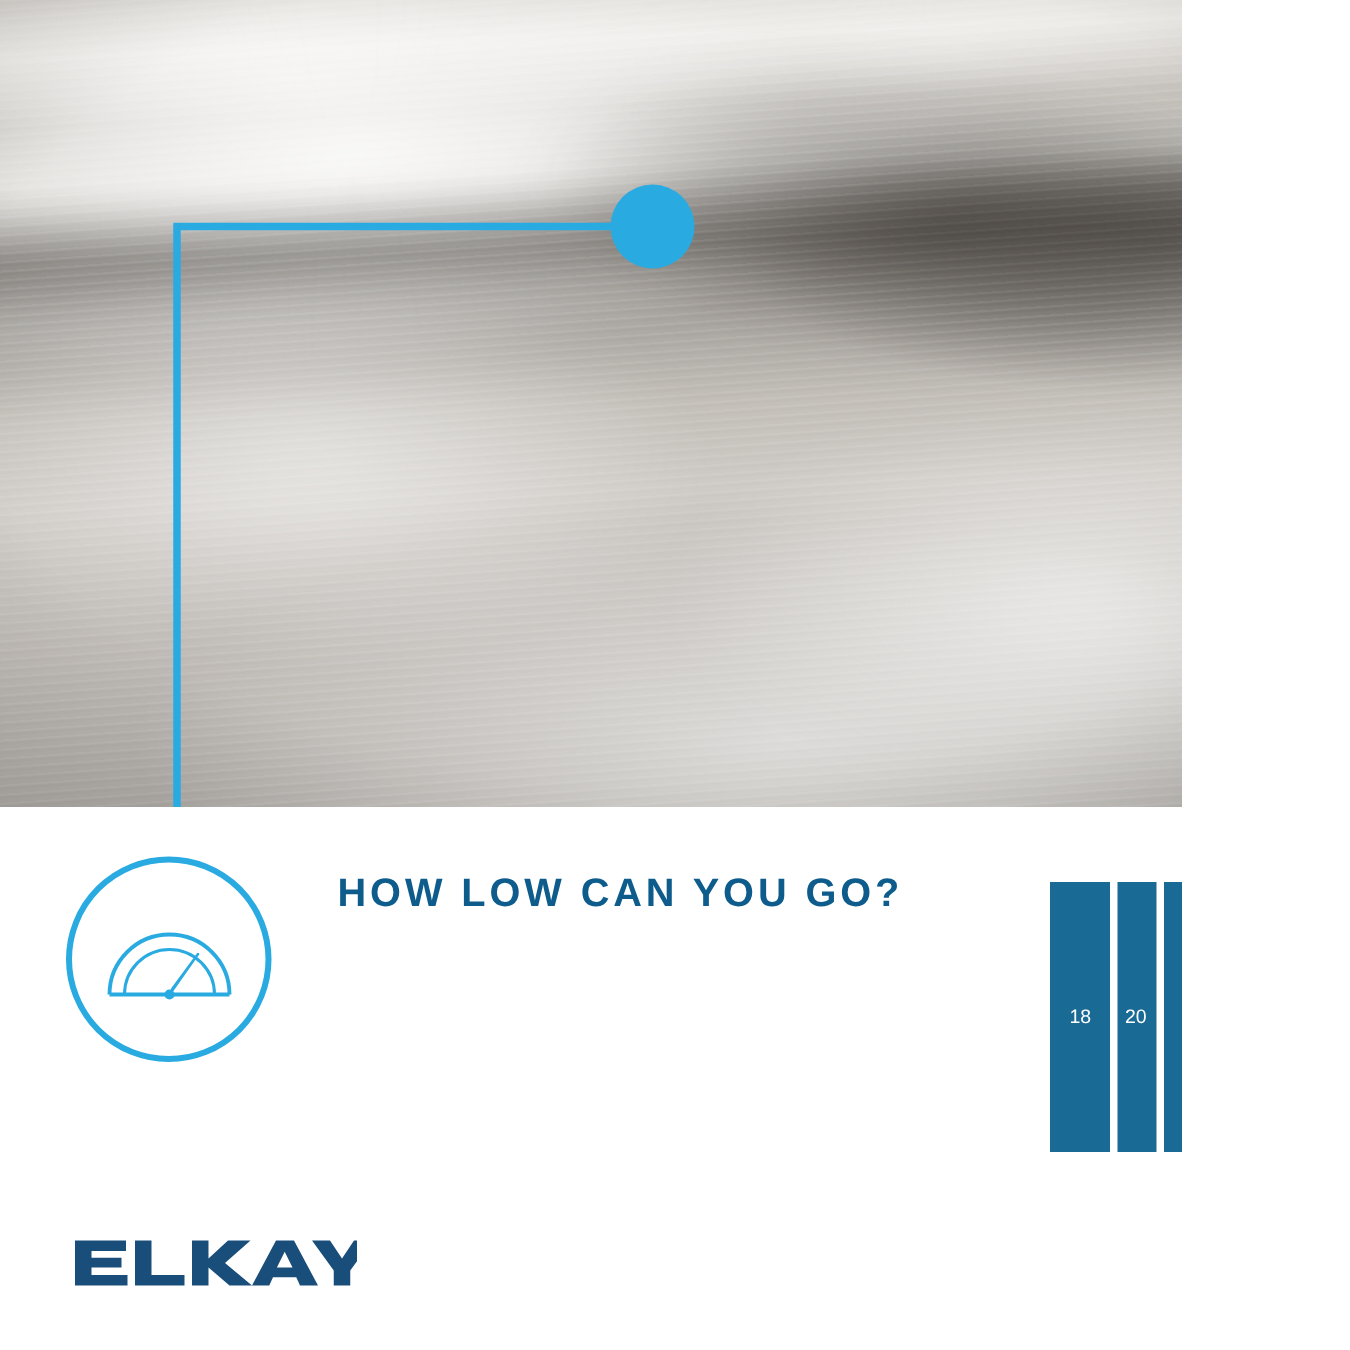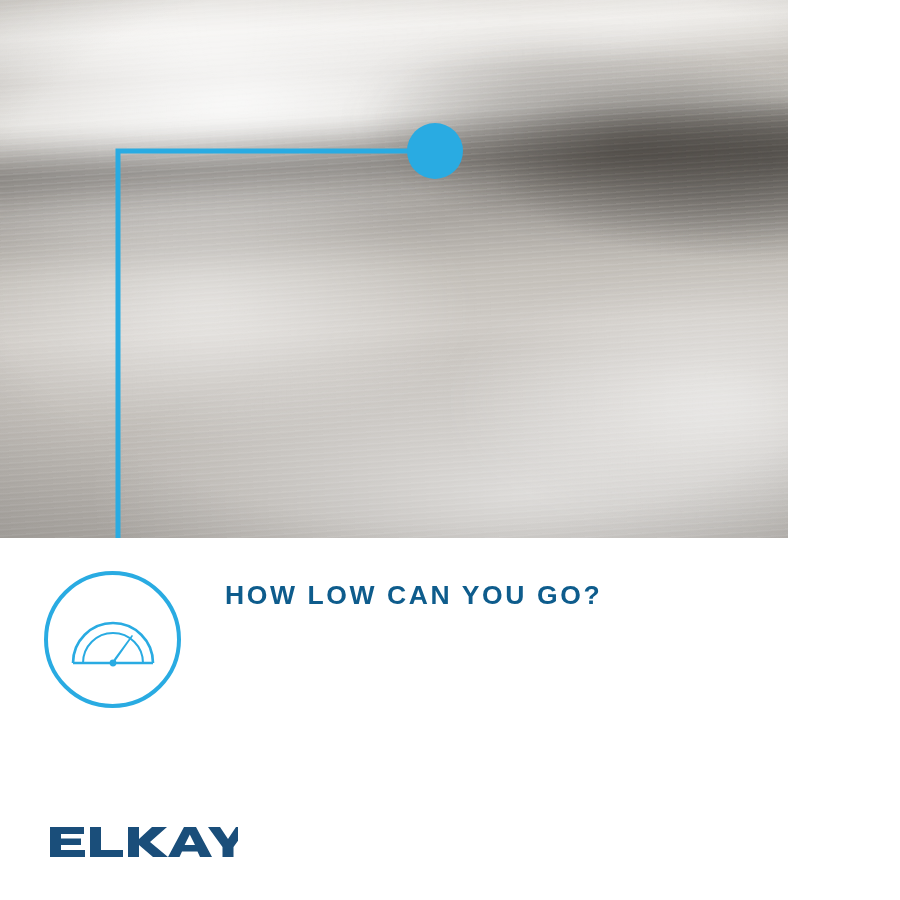--- a/index.html
+++ b/index.html
@@ -255,20 +255,31 @@
         <path d="M14 54 A30 30 0 0 1 74 54" fill="none" stroke="#29ABE2" stroke-width="2"></path>
         <line x1="4" y1="54" x2="84" y2="54" stroke="#29ABE2" stroke-width="2.6"></line>
         <path d="M44 54 L63 27 L46 50 Z" fill="#29ABE2" stroke="#29ABE2" stroke-width="1.6" stroke-linejoin="round"></path>
         <circle cx="44" cy="54" r="3.4" fill="#29ABE2"></circle>
       </svg>
     </div>
 
     <div class="headline">HOW LOW CAN YOU GO?</div>
 
 
+    <div class="bars">
+      <div class="bar bar-18"></div>
+      <div class="bar bar-20"></div>
+      <div class="bar bar-22"></div>
+
+      <div class="bar-label lbl-18">18</div>
+      <div class="bar-label lbl-20">20</div>
+      <div class="bar-label lbl-22">
+        <span class="num">22</span><span class="unit">GAUGE</span>
+      </div>
+    </div>
 
     <div class="logo">
       <svg width="190" height="34" viewBox="0 0 190 34">
         <g fill="#1A4E7A">
 
           <path d="M2 2 L36 2 L36 9 L13 9 L13 13.5 L33 13.5 L33 20 L13 20 L13 25 L37 25 L37 32 L2 32 Z"></path>
 
           <path d="M42 2 L53 2 L53 25 L75 25 L75 32 L42 32 Z"></path>
 
           <path d="M80 2 L91 2 L91 14 L104 2 L119 2 L102 17 L120 32 L105 32 L91 20 L91 32 L80 32 Z"></path>

